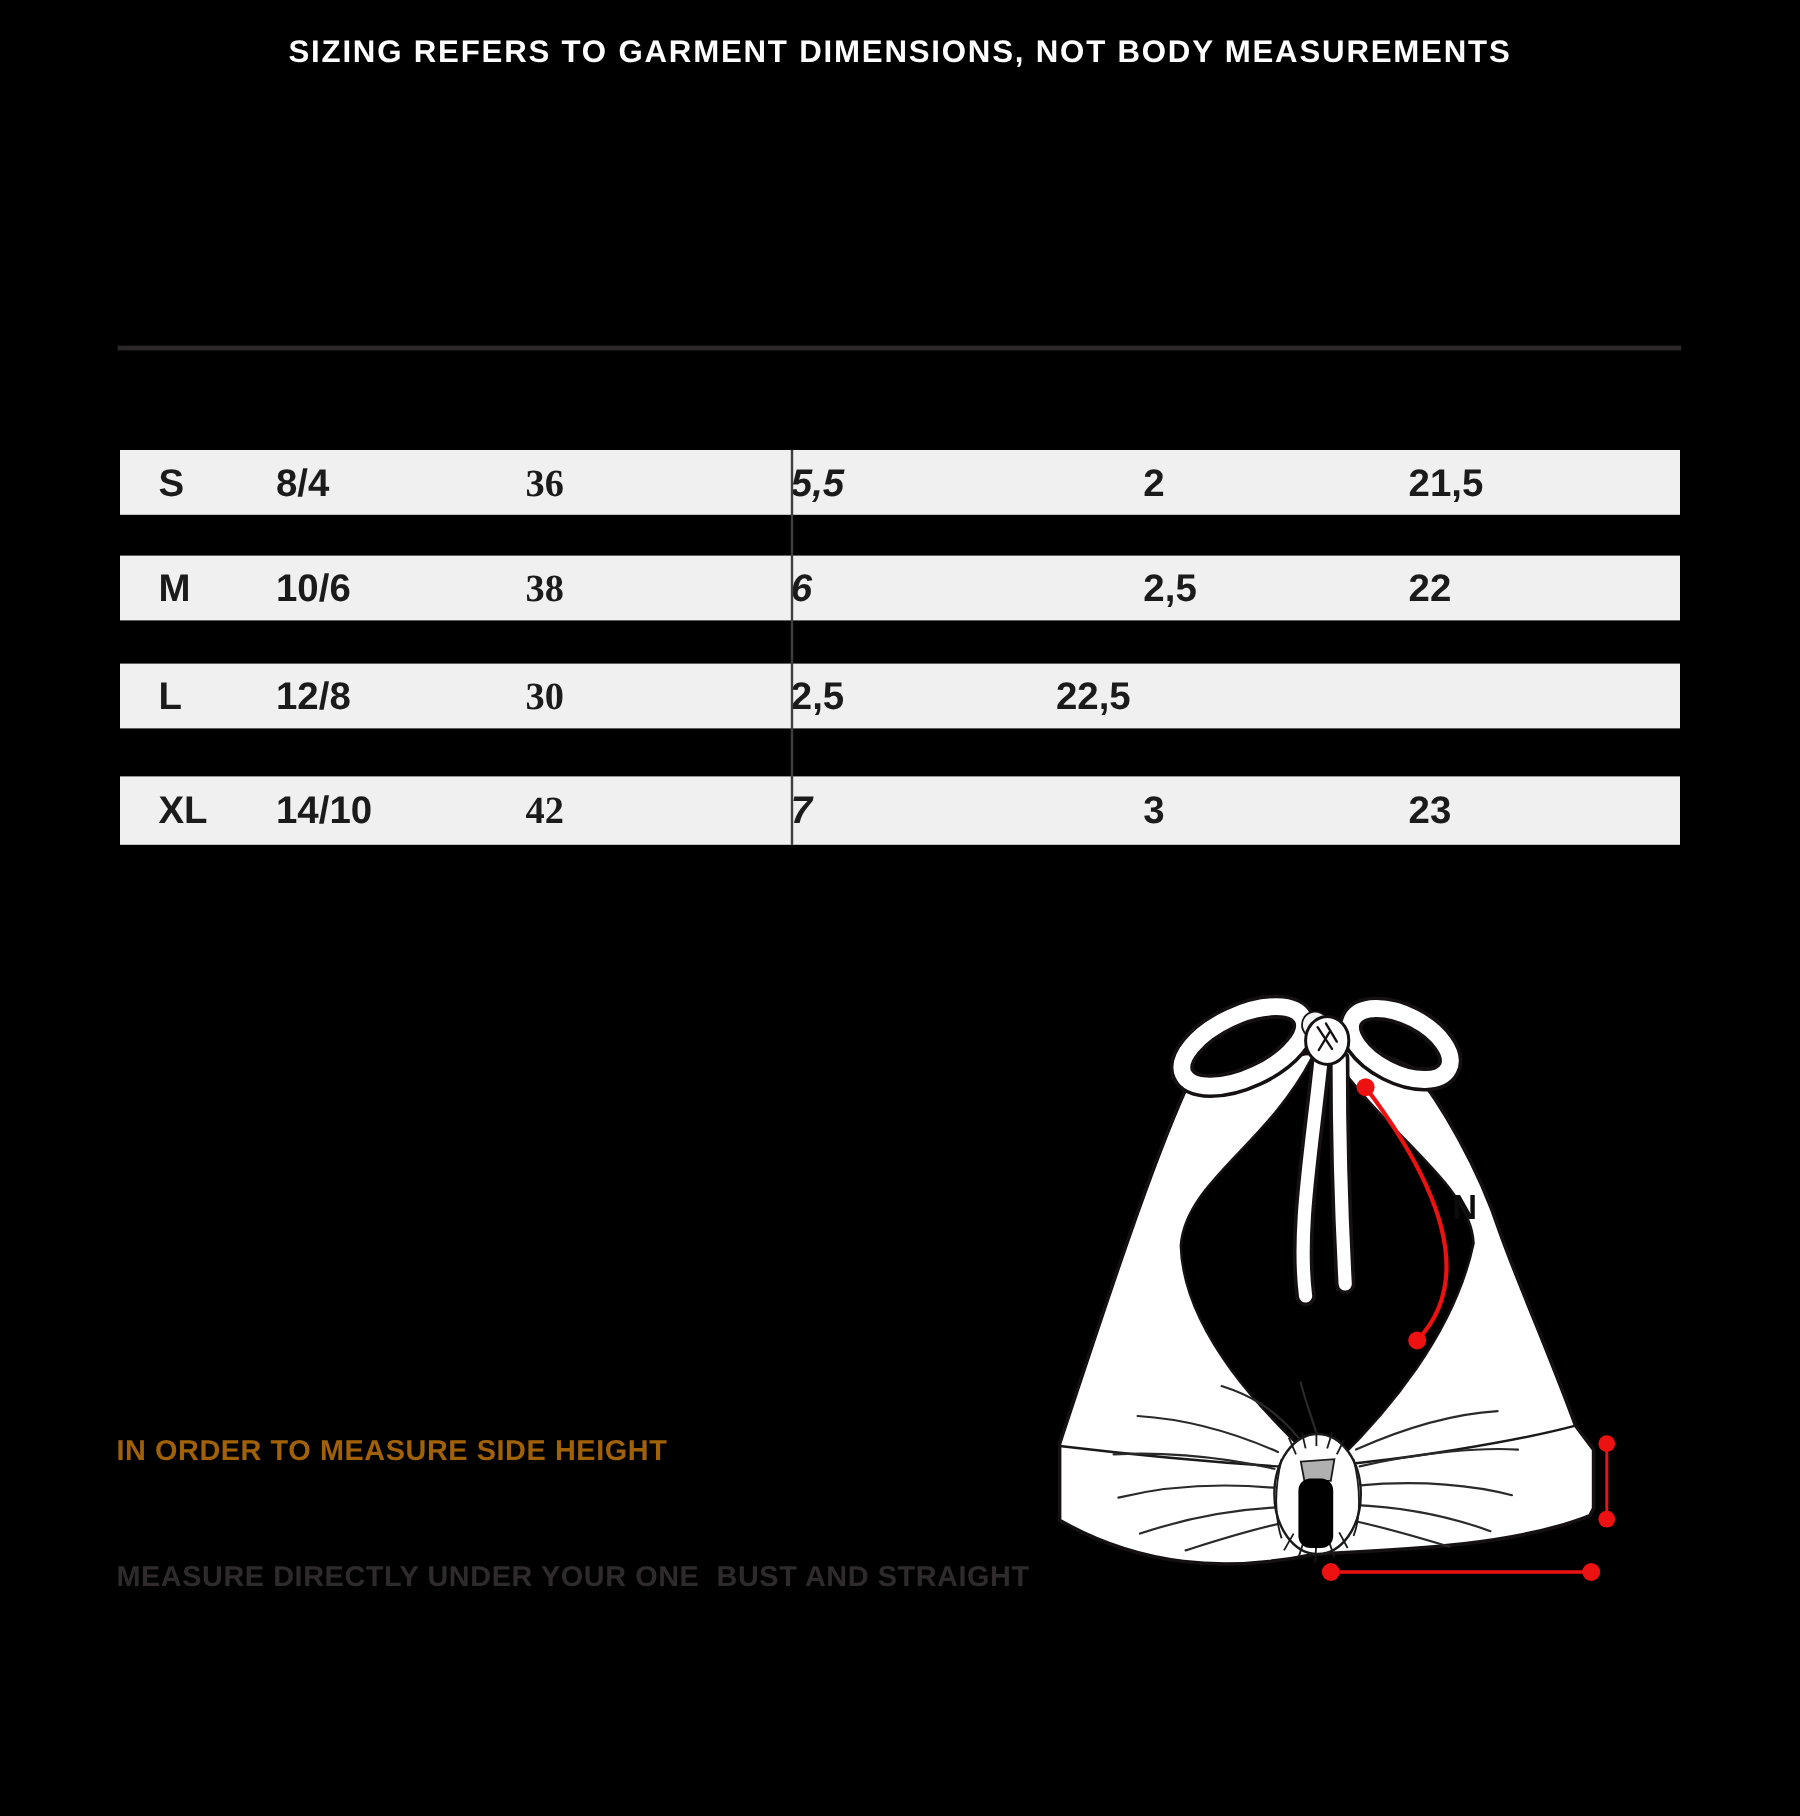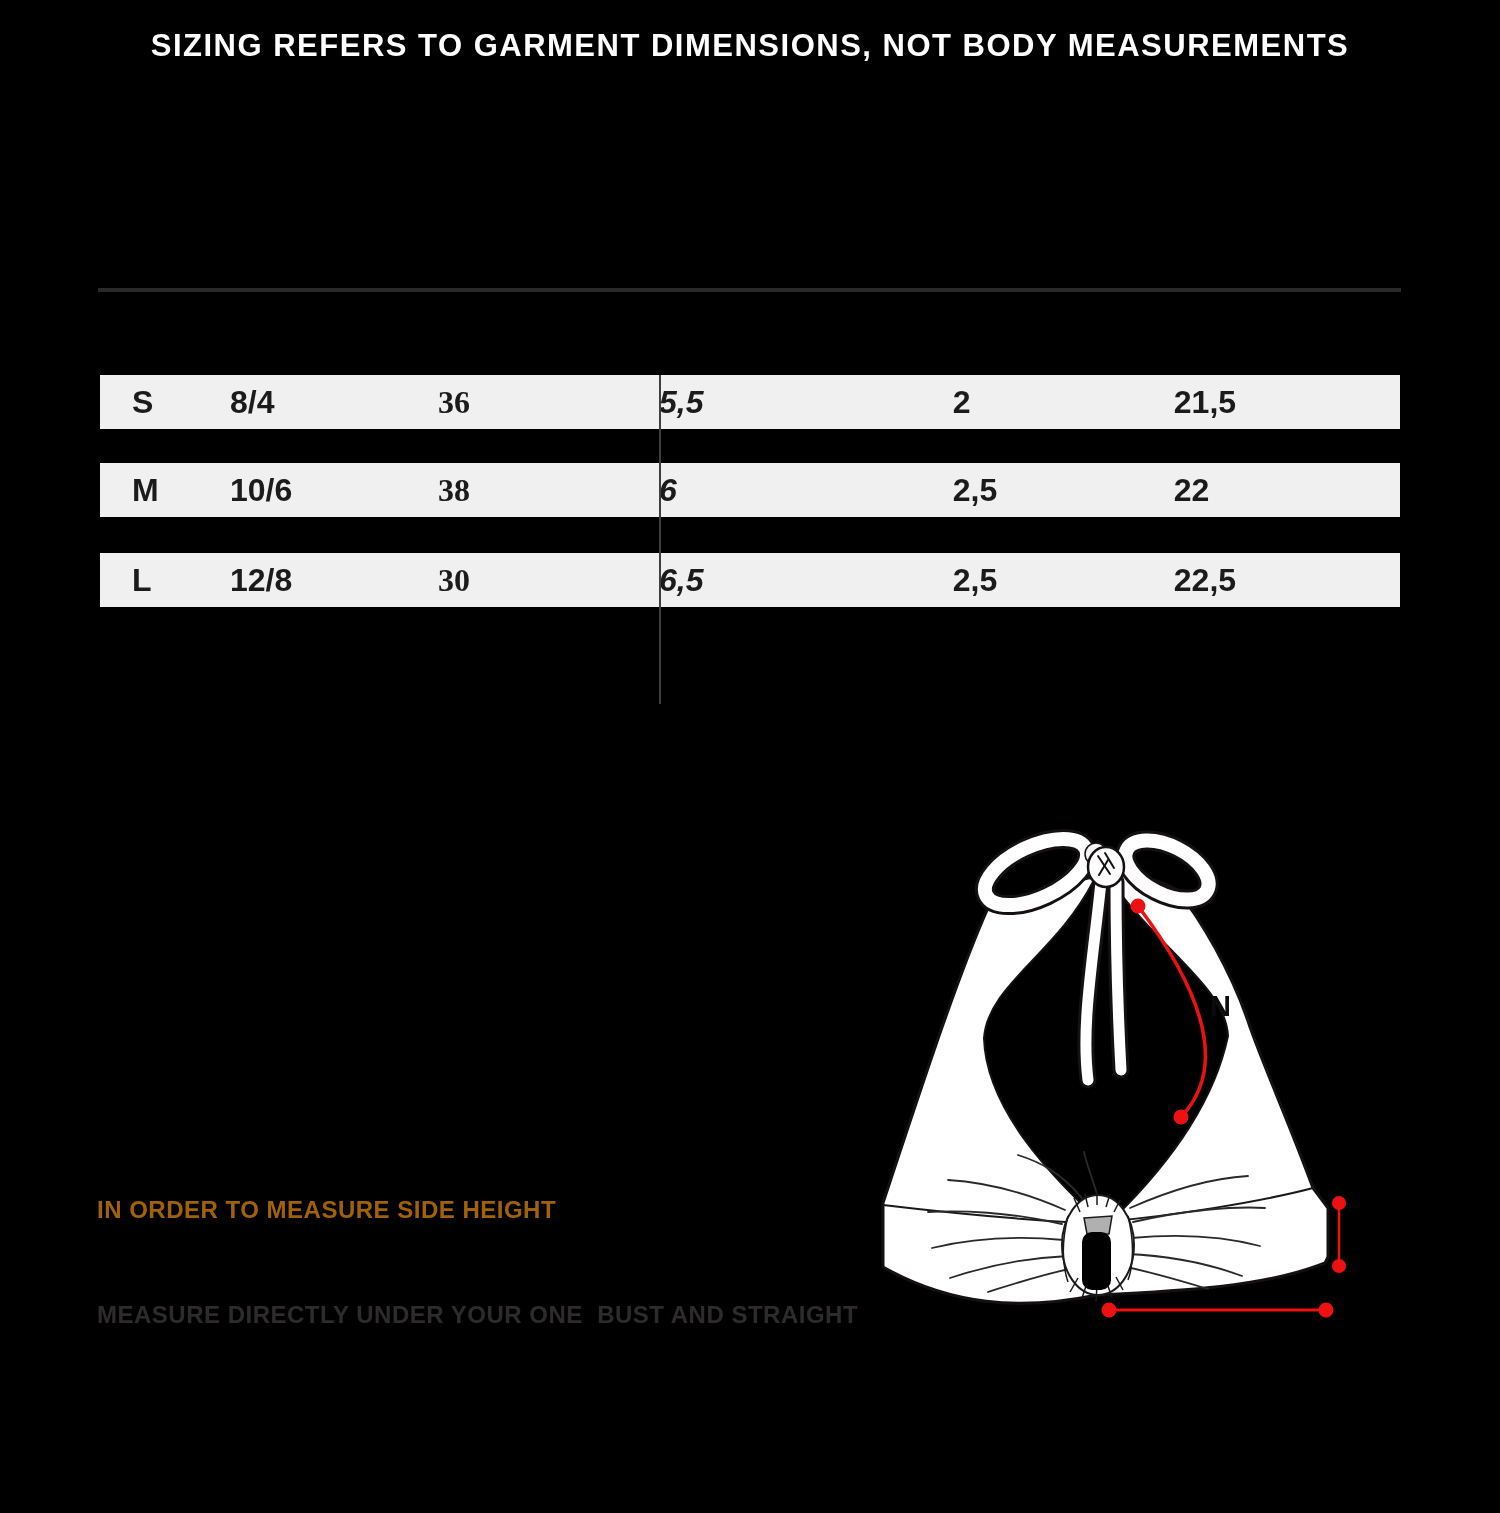--- a/index.html
+++ b/index.html
@@ -6,21 +6,21 @@
   body{
     width:1500px;height:1513px;
     background:#000;
     font-family:"Liberation Sans", sans-serif;
     position:relative;
     overflow:hidden;
   }
   .title{
     position:absolute;left:0;top:28px;width:100%;
     text-align:center;
-    color:#fff;font-size:31px;font-weight:700;letter-spacing:1.5px;
+    color:#fff;font-size:26px;font-weight:700;letter-spacing:1.5px;
   }
   .rule{
     position:absolute;left:98px;top:288px;width:1303px;height:4px;
     background:#2b2829;
   }
   .size-table{
     position:absolute;left:100px;top:375px;width:1300px;height:329px;
   }
   .t-row{
     position:absolute;left:0;right:0;height:54px;
@@ -89,26 +89,35 @@
     <div class="cell c-v2">2,5</div>
     <div class="cell c-sp2"></div>
     <div class="cell c-v3">22</div>
   </div>
 
   <div class="t-row r2">
     <div class="cell c-size">L</div>
     <div class="cell c-uk">12/8</div>
     <div class="cell c-eu">30</div>
     <div class="cell c-sp1"></div>
-    <div class="cell c-v1">6,5</div>
     <div class="cell c-v2">2,5</div>
     <div class="cell c-sp2"></div>
     <div class="cell c-v3">22,5</div>
   </div>
 
+  <div class="t-row r3">
+    <div class="cell c-size">XL</div>
+    <div class="cell c-uk">14/10</div>
+    <div class="cell c-eu">42</div>
+    <div class="cell c-sp1"></div>
+    <div class="cell c-v1">7</div>
+    <div class="cell c-v2">3</div>
+    <div class="cell c-sp2"></div>
+    <div class="cell c-v3">23</div>
+  </div>
 
   <div class="v-divider"></div>
 </div>
 
 <div class="note note-1">IN ORDER TO MEASURE SIDE HEIGHT</div>
 <div class="note note-2">MEASURE DIRECTLY UNDER YOUR ONE  BUST AND STRAIGHT</div>
 
 <svg class="diagram" viewBox="0 0 540 530" xmlns="http://www.w3.org/2000/svg">
 
   <path d="M128 88

